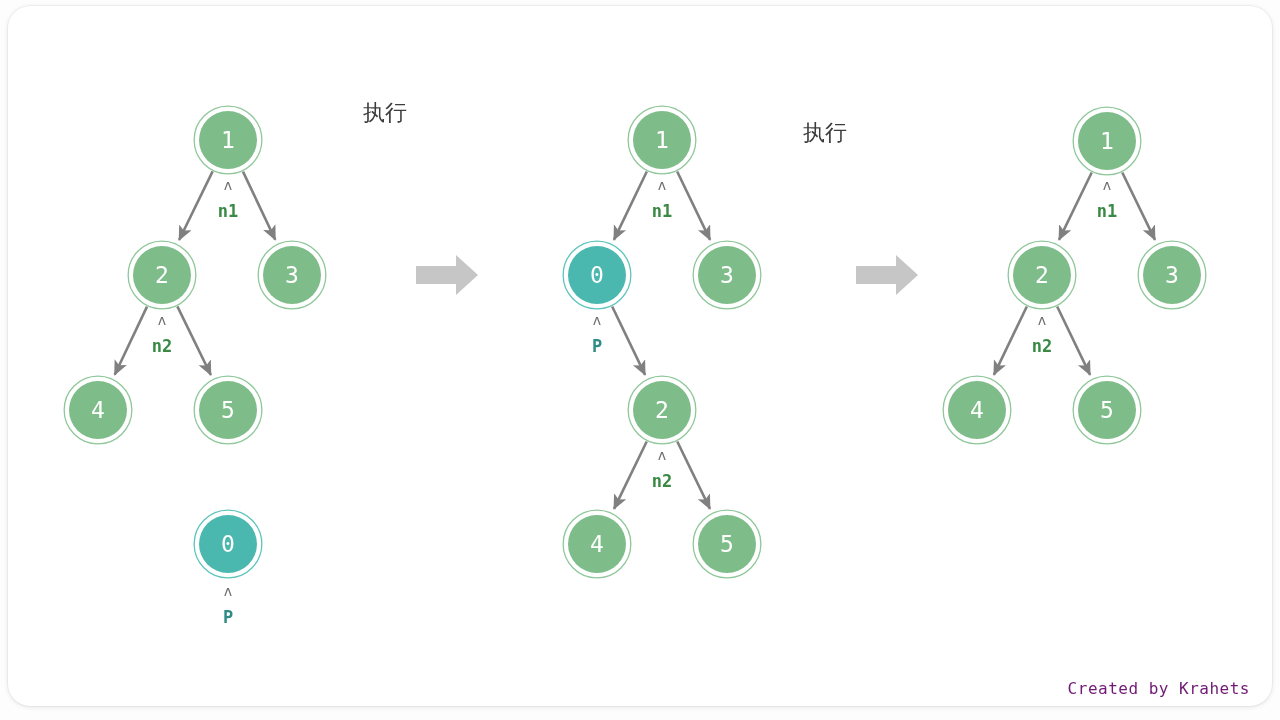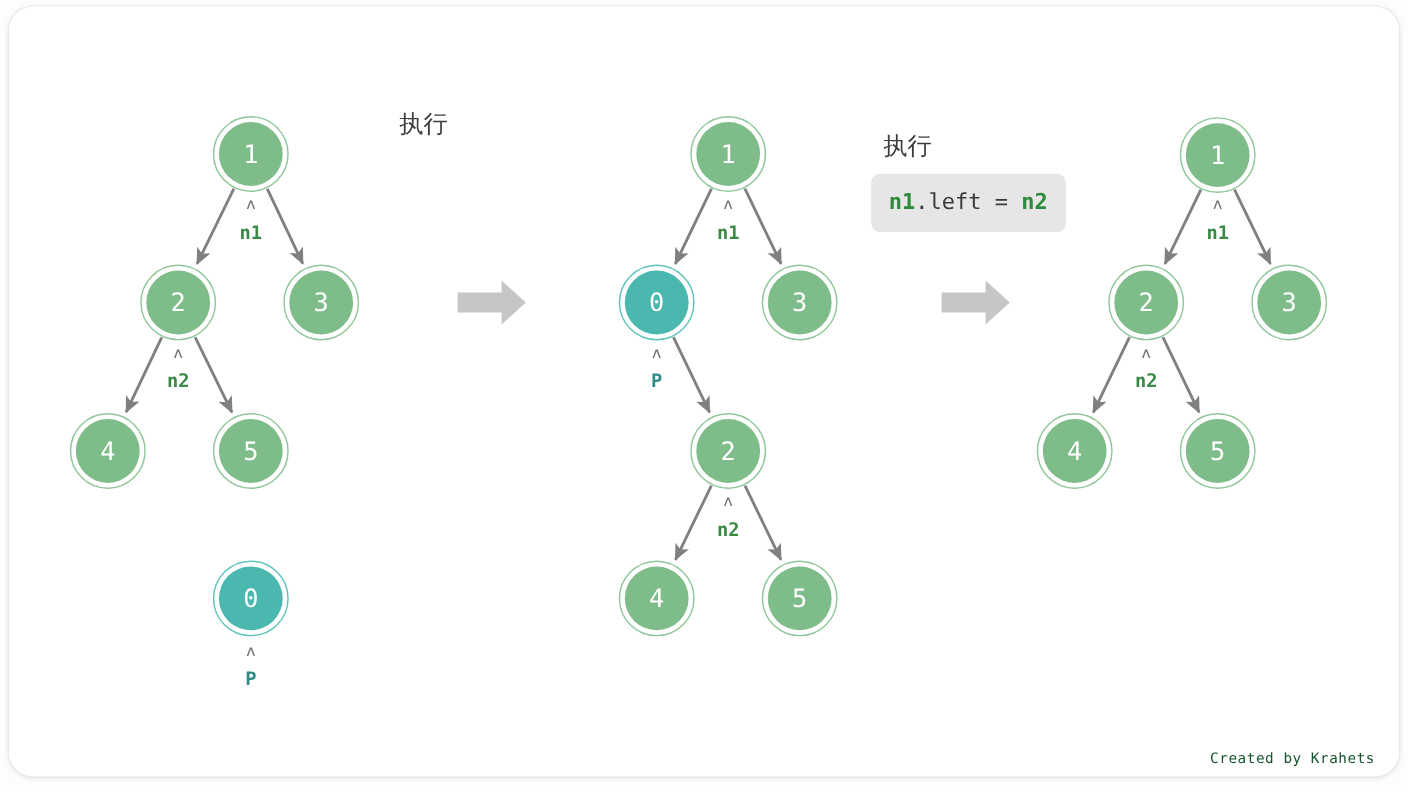--- a/index.html
+++ b/index.html
@@ -68,22 +68,22 @@
     white-space: nowrap;
   }
   .code-box .v-green { color: #2e8b3d; font-weight: bold; }
   .code-box .v-teal  { color: #2f8b86; font-weight: bold; }
   .code-box .v-plain { color: #3a3a3a; }
   .watermark {
     position: absolute;
     right: 30px;
     bottom: 22px;
     font-family: "DejaVu Sans Mono", monospace;
-    font-size: 13px;
-    color: #14532d;
+    font-size: 16px;
+    color: #701a75;
     letter-spacing: 0.5px;
   }
 </style>
 </head>
 <body>
 
 <div id="canvas">
   <div class="card"></div>
 
   <svg class="diagram" id="diagram-svg" viewBox="0 0 1280 720">
@@ -231,18 +231,15 @@
       </g>
     <g id="bigarrows-layer">
         <polygon points="416,266 456,266 456,255 478,275 456,295 456,284 416,284" fill="#c6c6c6"></polygon>
         <polygon points="856,266 896,266 896,255 918,275 896,295 896,284 856,284" fill="#c6c6c6"></polygon>
       </g>
   </svg>
 
   <div class="exec-head" id="exec-head-2" style="left: 363px; top: 98px;">执行</div>
 
   <div class="exec-head" id="exec-head-3" style="left: 803px; top: 118px;">执行</div>
-  <div class="code-box" id="code-box-3" style="left: 792px; top: 158px;">
-      <div><span class="v-green">n1</span><span class="v-plain">.left = </span><span class="v-green">n2</span></div>
-    </div>
 
   <div class="watermark">Created by Krahets</div>
 </div>
 
 </body></html>

